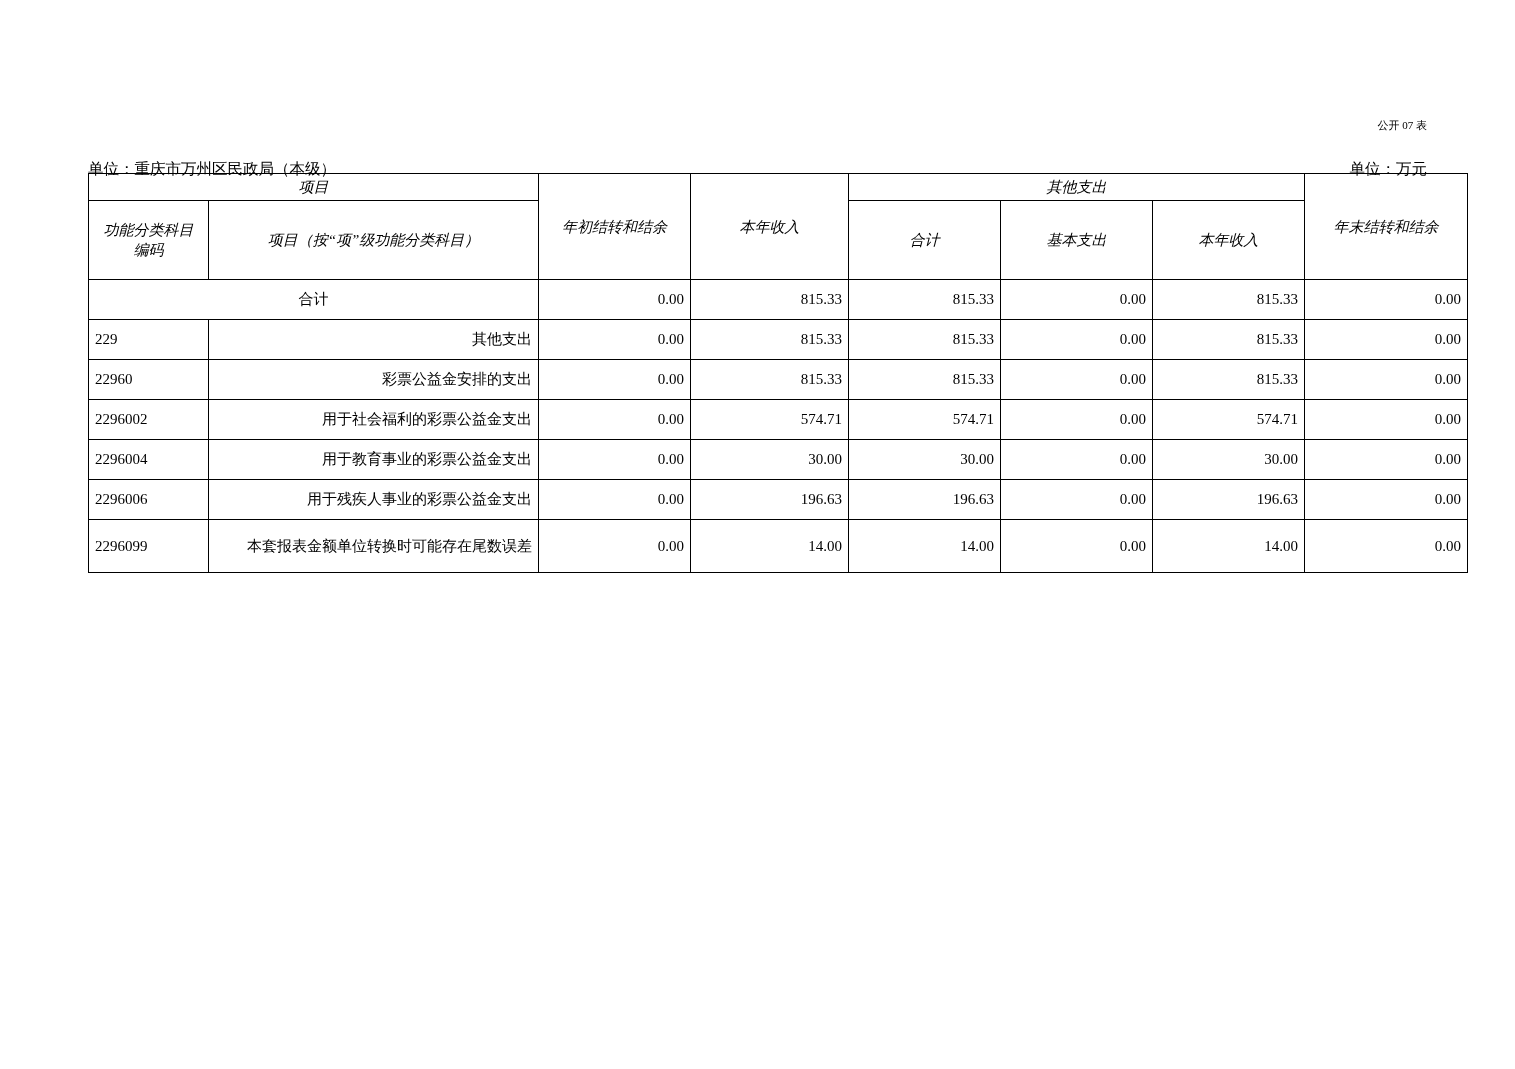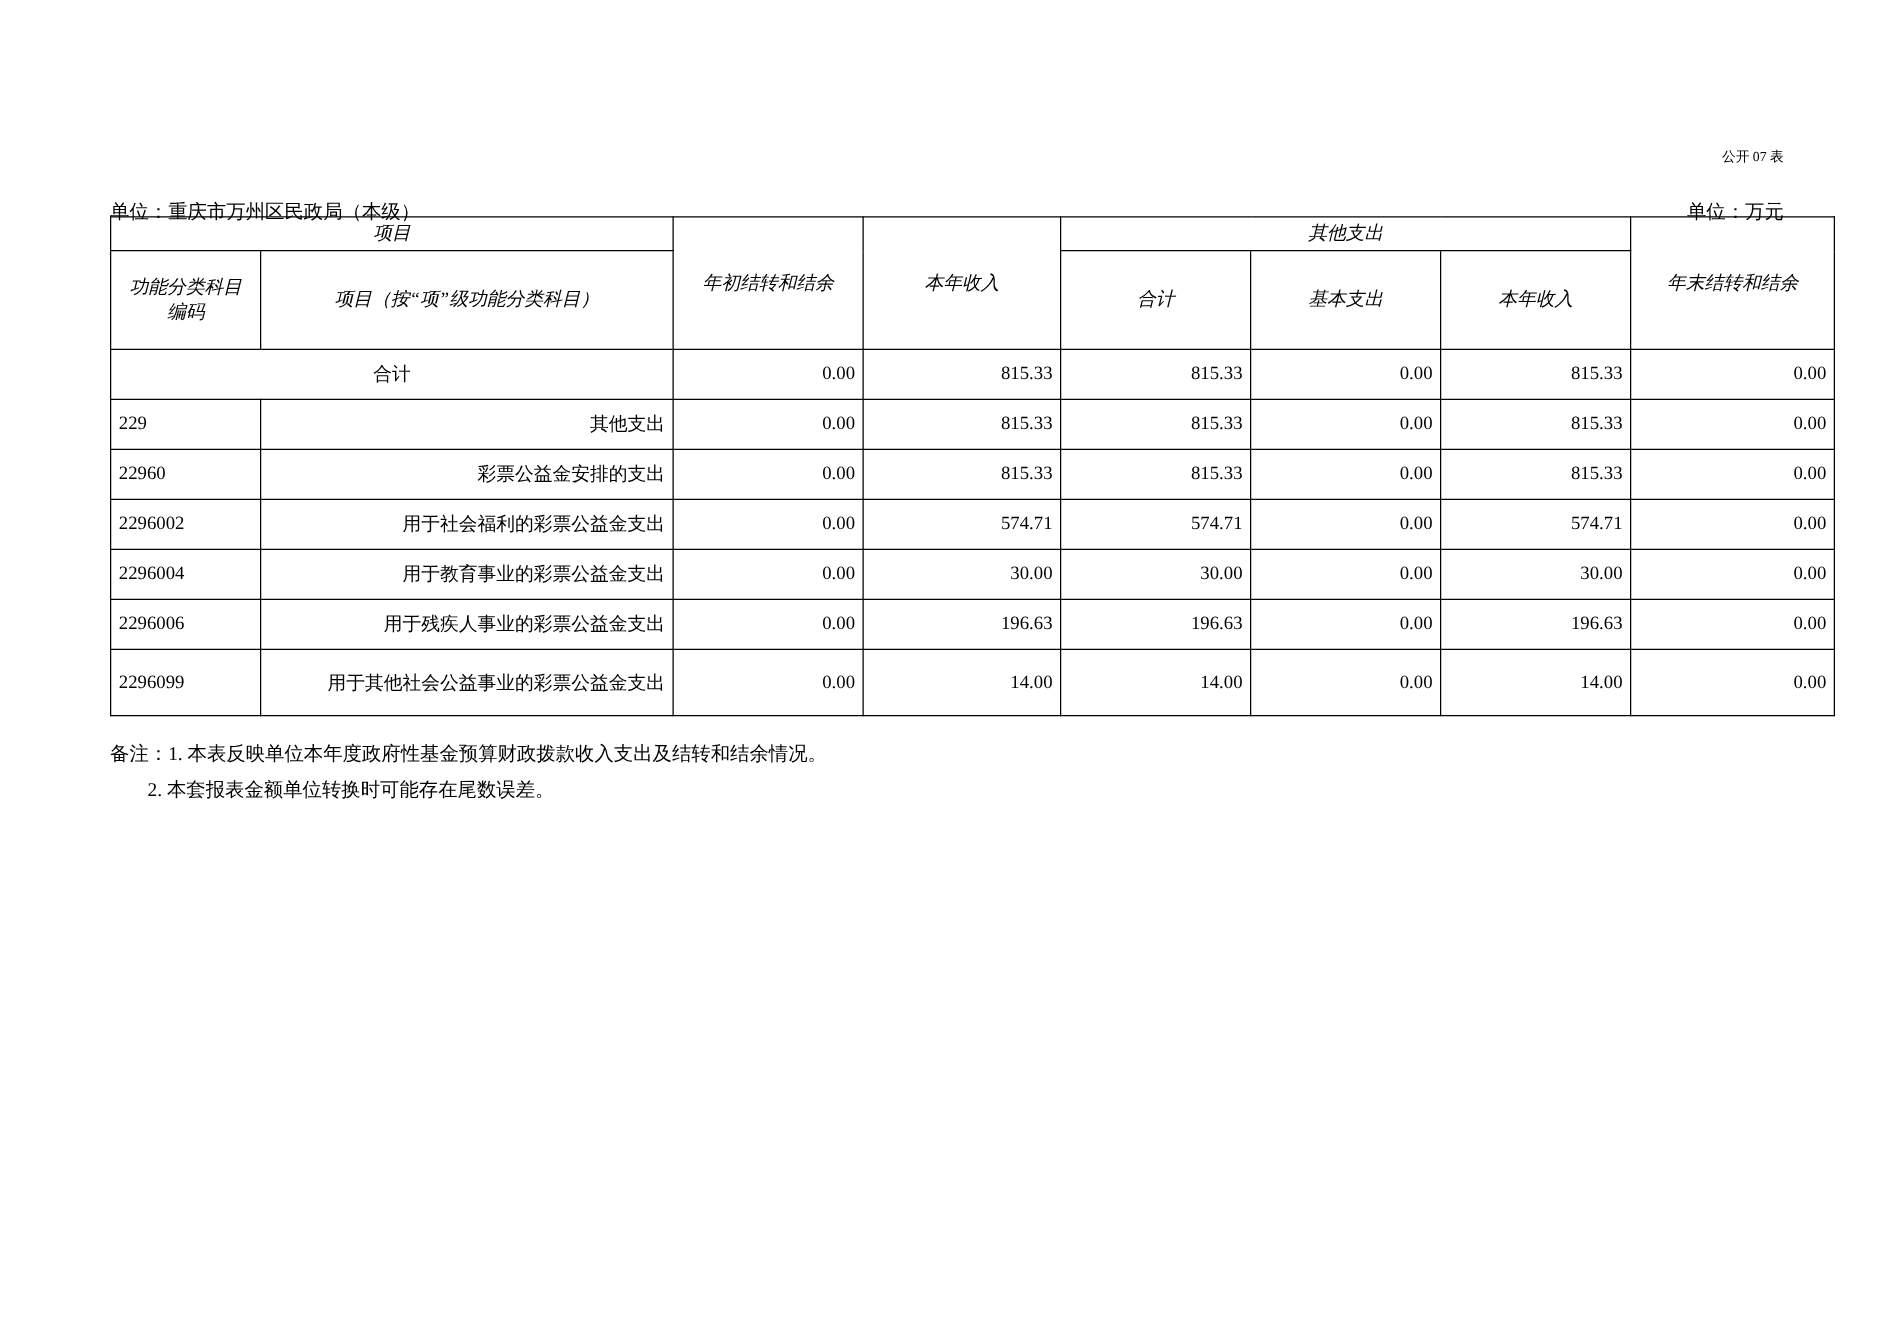--- a/index.html
+++ b/index.html
@@ -184,29 +184,25 @@
         <td class="r-name">用于残疾人事业的彩票公益金支出</td>
         <td class="cell-right">0.00</td>
         <td class="cell-right">196.63</td>
         <td class="cell-right">196.63</td>
         <td class="cell-right">0.00</td>
         <td class="cell-right">196.63</td>
         <td class="cell-right">0.00</td>
       </tr>
       <tr class="data-row row-tall">
         <td class="r-code">2296099</td>
-        <td class="r-name">用于其他社会公益事业的彩票公益金支出</td>
+        <td class="r-name">本套报表金额单位转换时可能存在尾数误差</td>
         <td class="cell-right">0.00</td>
         <td class="cell-right">14.00</td>
         <td class="cell-right">14.00</td>
         <td class="cell-right">0.00</td>
         <td class="cell-right">14.00</td>
         <td class="cell-right">0.00</td>
       </tr>
     </tbody>
   </table>
 
-  <div class="notes">
-    <div>备注：1. 本表反映单位本年度政府性基金预算财政拨款收入支出及结转和结余情况。</div>
-    <div class="indent">2. 本套报表金额单位转换时可能存在尾数误差。</div>
-  </div>
 
 </div>
 
 </body></html>

